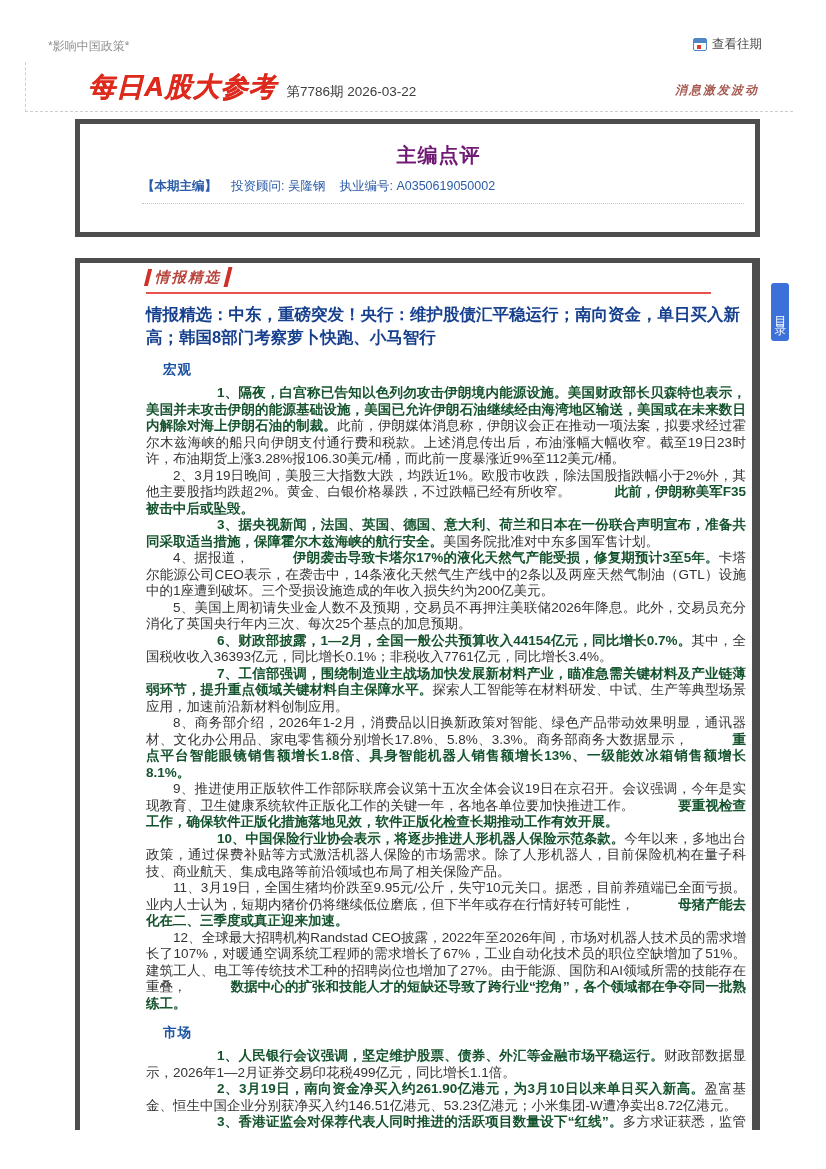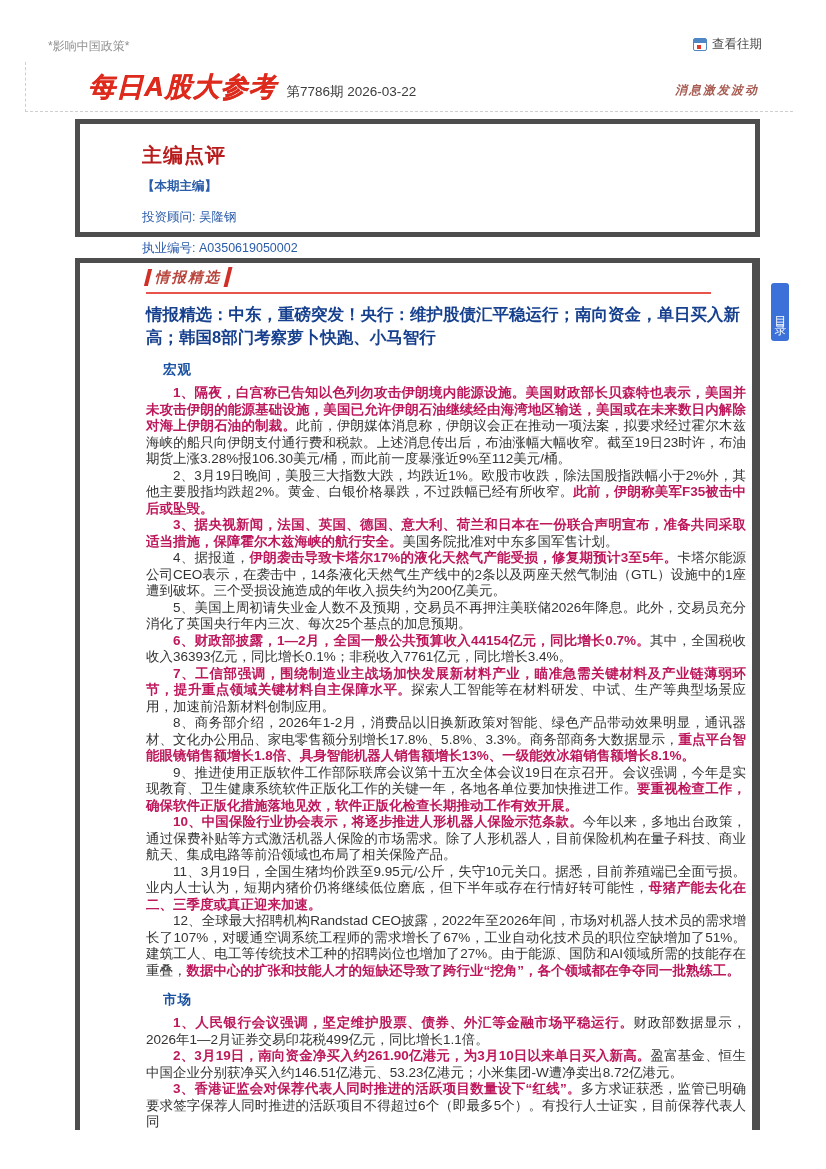--- a/index.html
+++ b/index.html
@@ -22,42 +22,42 @@
   .logo { margin-left:62px; font-size:27px; font-weight:bold; font-style:italic;
     color:#dd2a1c; letter-spacing:1px; white-space:nowrap;
     text-shadow:0.6px 0 #dd2a1c; }
   .issue { margin-left:10px; margin-top:10px; font-size:13.5px; color:#3c3c3c; }
   .slogan { margin-left:auto; margin-right:34px; margin-top:8px; font-size:12px; color:#a85b52;
     font-family:Liberation Serif, serif; font-weight:bold; font-style:italic; letter-spacing:2px; }
 
   
   .box1 { position:absolute; left:75px; top:119px; width:685px; height:118px;
     border:5px solid #4d4d4d; background:#fff; padding:18px 20px 0 62px; }
-  .box1-title { font-size:20px; font-weight:bold; color:#b91c1c; letter-spacing:1px; }
-  .editor-line { margin-top:9px; font-size:12.5px; color:#2b5ca9; display:flex; gap:14px;flex-direction:column; }
+  .box1-title { font-size:20px; font-weight:bold; color:#701a75; letter-spacing:1px;text-align:center; }
+  .editor-line { margin-top:9px; font-size:12.5px; color:#2b5ca9; display:flex; gap:14px; }
   .editor-line .tag { font-weight:bold; }
   .dotted-sep { margin-top:8px; border-top:1.5px dotted #c6c6c6; width:602px; }
   .comment { margin-top:11px; font-size:13px; color:#4a4a4a; letter-spacing:0.5px; }
 
   
   .box2 { position:absolute; left:75px; top:258px; width:685px; height:872px;
     border:5px solid #4d4d4d; border-right-width:8px; border-bottom:0; background:#fff;
     padding:3px 6px 0 66px; overflow:hidden; }
   .ribbon-row { display:flex; align-items:center; height:22px; }
   .flag { width:4px; height:17px; background:#d03028; transform:skewX(-14deg); }
   .flag.tall { height:20px; }
   .ribbon-text { margin:0 5px; font-size:14.5px; font-weight:bold; font-style:italic;
     color:#b8443c; letter-spacing:2px; }
   .red-line { margin-top:4px; width:565px; border-top:2px solid #e8544b; }
   .headline { margin-top:9px; width:594px; font-size:16.5px; font-weight:bold; color:#16408e; line-height:23px; }
   .section-label { margin-top:12px; margin-bottom:6px; margin-left:17px;
     font-size:13.5px; font-weight:bold; color:#1a52a2; letter-spacing:1px; }
   .para { font-size:13.5px; color:#333; line-height:16.5px; text-indent:2em;
     text-align:justify; width:600px; }
-  .para .b { font-weight:bold; color:#be185d; }
+  .para .b { font-weight:bold; color:#14532d;margin-left:44px; }
 
   
   .toc-tab { position:absolute; left:771px; top:283px; width:18px; height:58px;
     background:#3b71d8; border-radius:3px; color:#fff; font-size:12px;
     display:flex; align-items:center; justify-content:center; cursor:pointer;
     writing-mode:vertical-rl; text-orientation:upright; letter-spacing:9px; padding-top:6px; }
 </style>
 </head>
 <body>
 

